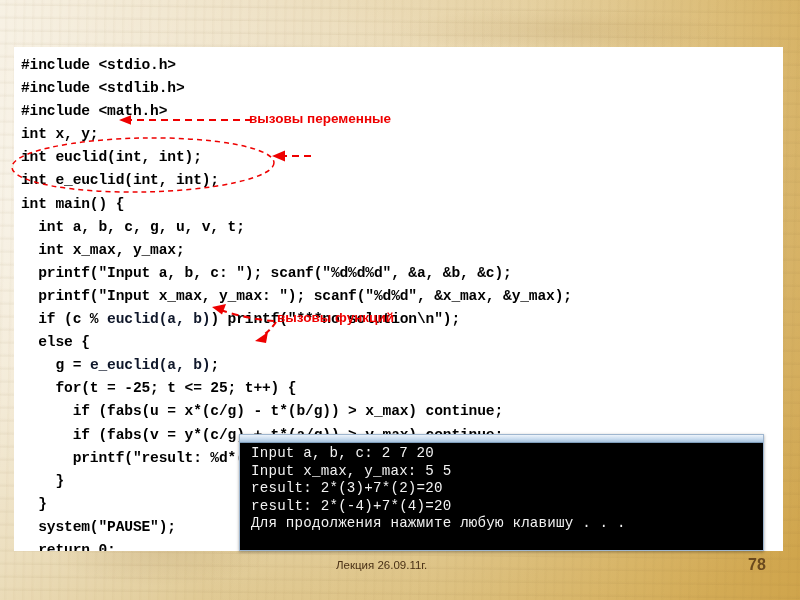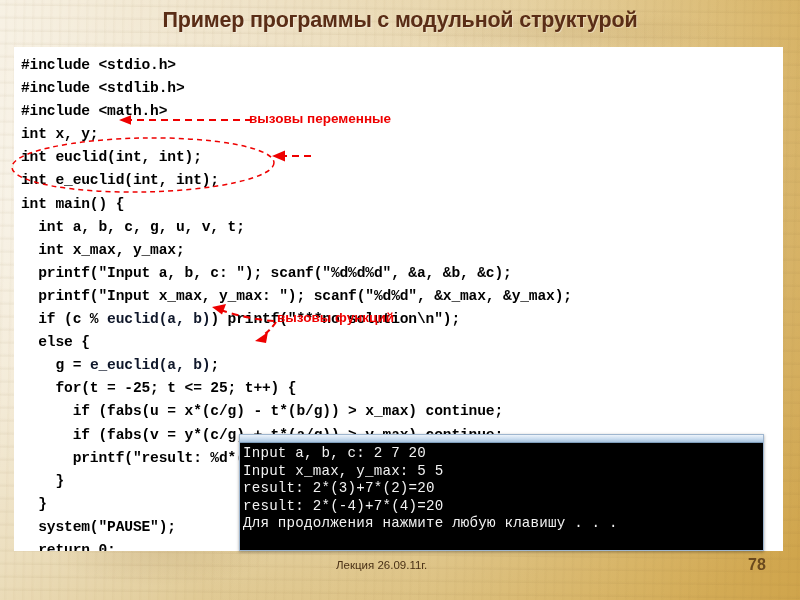--- a/index.html
+++ b/index.html
@@ -130,21 +130,21 @@
     border: 1px solid #9fb6cf;
     box-shadow: 0 1px 3px rgba(0,0,0,0.35);
     overflow: hidden;
   }
   #console-titlebar {
     height: 8px;
     background: linear-gradient(#eef4fb, #c9dcef 55%, #a9c4de 100%);
     border-bottom: 1px solid #7f9dbb;
   }
   #console-body {
-    padding: 2px 0 0 3px;
+    padding: 2px 0 0 11px;
     font-family: "Liberation Mono", "DejaVu Sans Mono", monospace;
     font-size: 14.2px;
     line-height: 17.6px;
     color: #f2f2f2;
     white-space: pre;
     letter-spacing: 0.2px;
   }
 
   
   #footer-text {
@@ -162,21 +162,20 @@
     font-weight: bold;
     color: #6b4a1e;
     z-index: 5;
   }
 </style>
 </head>
 <body>
 
 <div id="slide">
 
-  <div id="title">Пример программы с модульной структурой</div>
 
   <div id="code-panel">
     <div id="code-block">#include &lt;stdio.h&gt;
 #include &lt;stdlib.h&gt;
 #include &lt;math.h&gt;
 int x, y;
 int euclid(int, int);
 int e_euclid(int, int);
 int main() {
   int a, b, c, g, u, v, t;

